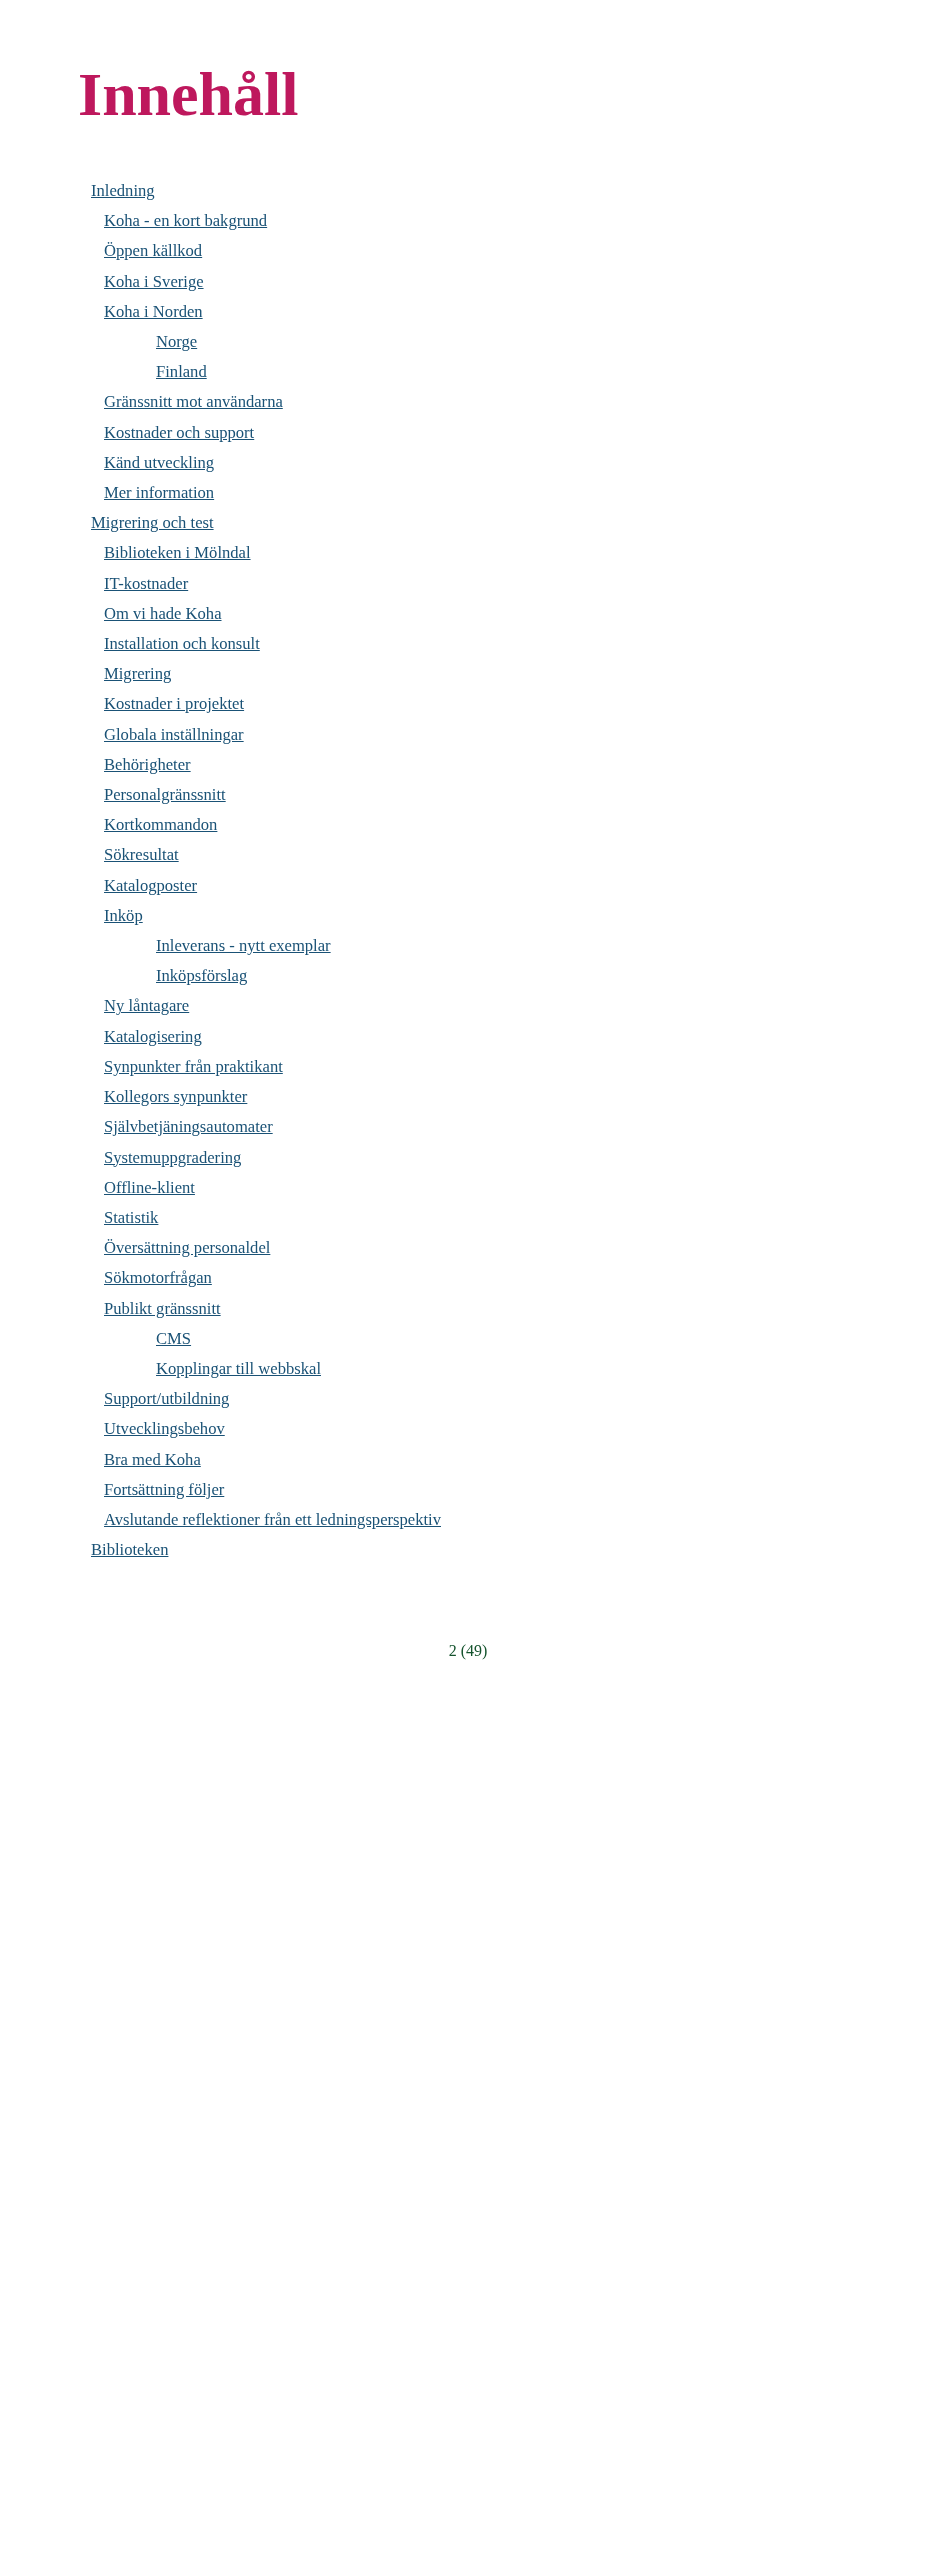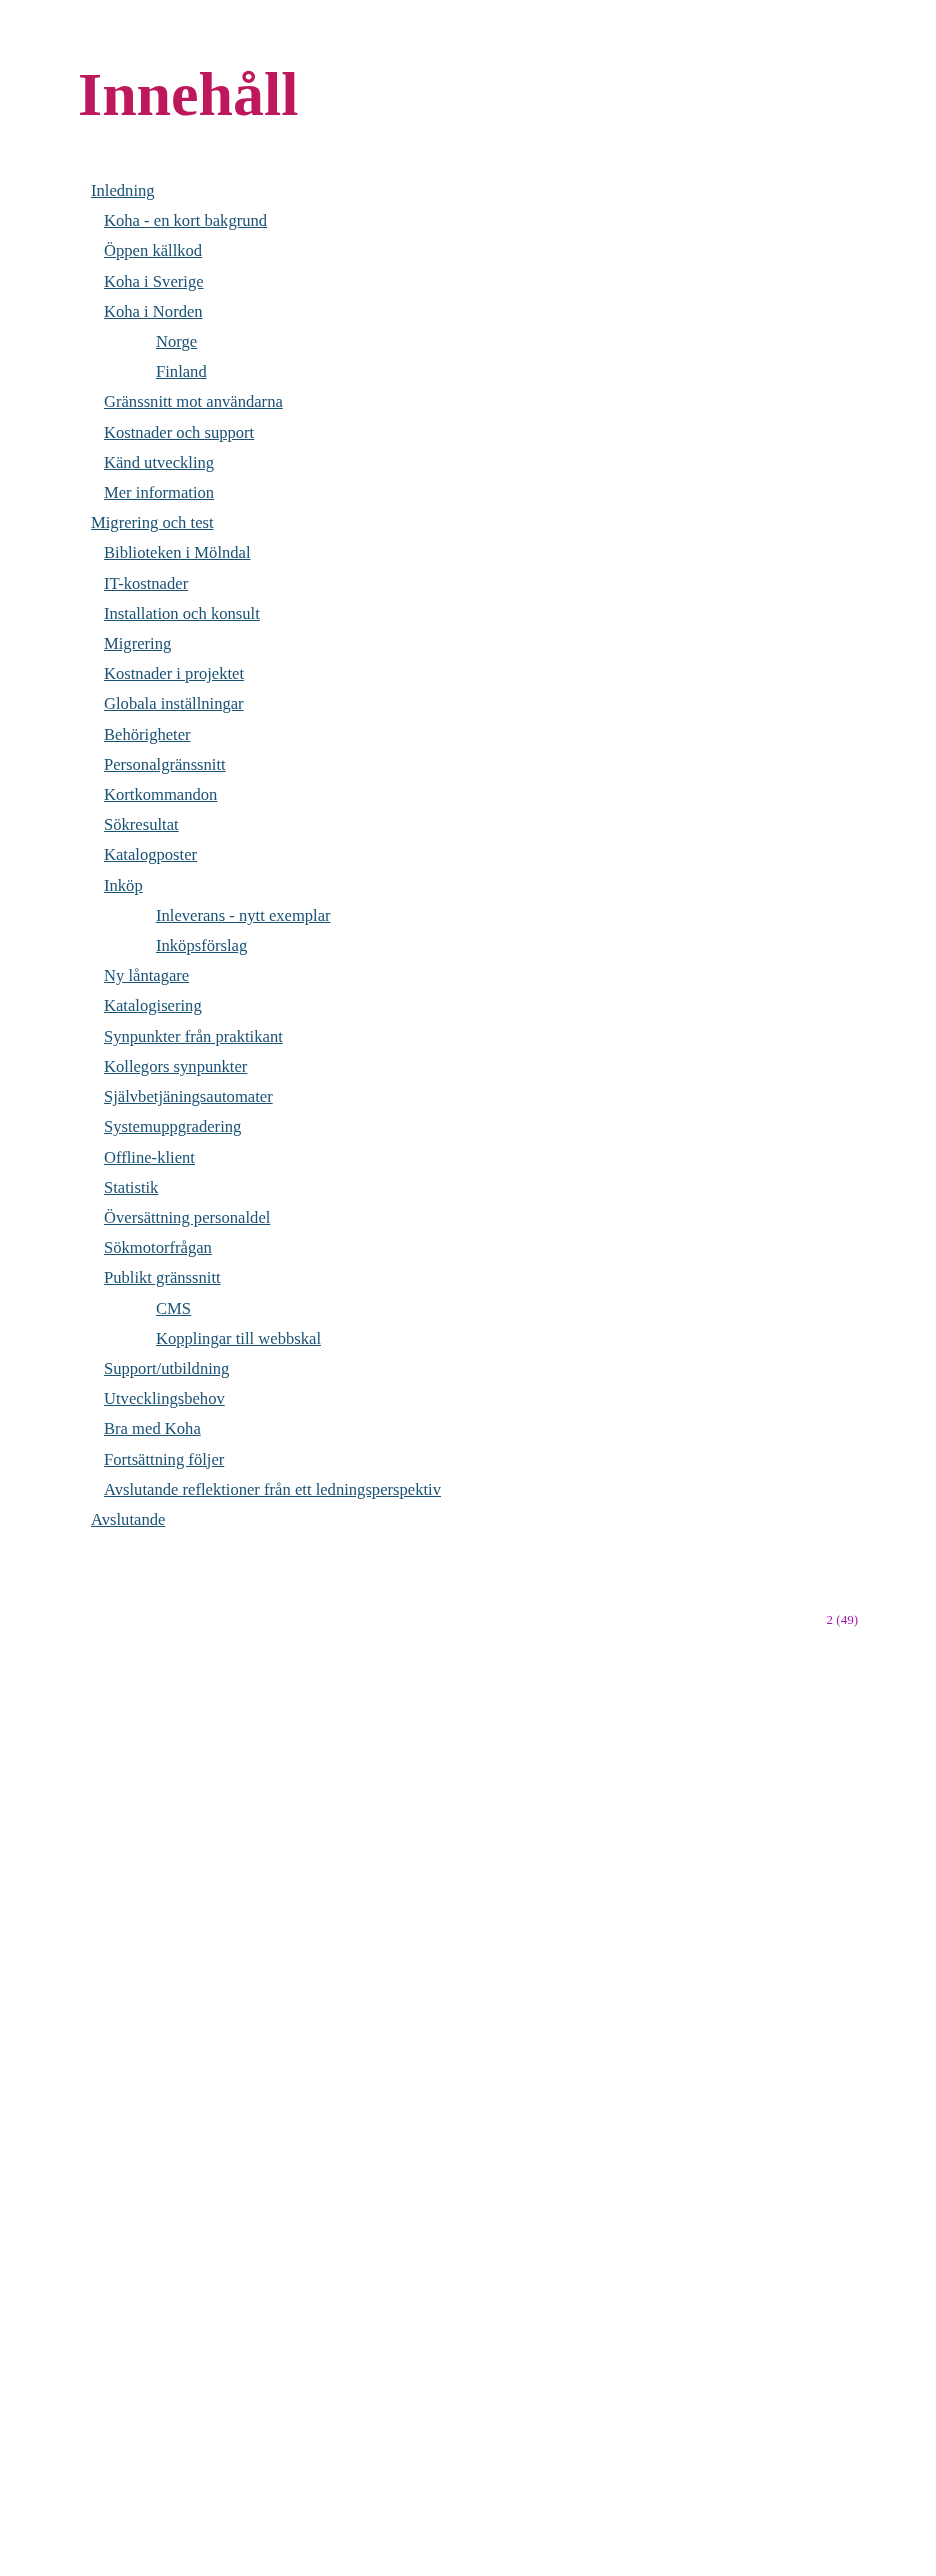--- a/index.html
+++ b/index.html
@@ -49,24 +49,24 @@
 
     .toc-item a {
       color: #1a5276;
       text-decoration: underline;
       cursor: pointer;
       font-family: Georgia, serif;
       font-size: 16.6px;
     }
 
     .footer-static {
-      text-align: right;
+      text-align: center;
       margin-top: 78px;
-      font-size: 13px;
-      color: #a21caf;
+      font-size: 16px;
+      color: #14532d;
       font-family: Georgia, serif;
     }
   </style>
 </head>
 <body>
 
 <h1 class="page-title">Innehåll</h1>
 
 <div class="toc-container">
 <div class="toc-item toc-level-0"><a href="#">Inledning</a></div>
@@ -76,20 +76,21 @@
     <div class="toc-item toc-level-1"><a href="#">Koha i Norden</a></div>
     <div class="toc-item toc-level-2"><a href="#">Norge</a></div>
     <div class="toc-item toc-level-2"><a href="#">Finland</a></div>
     <div class="toc-item toc-level-1"><a href="#">Gränssnitt mot användarna</a></div>
     <div class="toc-item toc-level-1"><a href="#">Kostnader och support</a></div>
     <div class="toc-item toc-level-1"><a href="#">Känd utveckling</a></div>
     <div class="toc-item toc-level-1"><a href="#">Mer information</a></div>
     <div class="toc-item toc-level-0"><a href="#">Migrering och test</a></div>
     <div class="toc-item toc-level-1"><a href="#">Biblioteken i Mölndal</a></div>
     <div class="toc-item toc-level-1"><a href="#">IT-kostnader</a></div>
+    <div class="toc-item toc-level-1"><a href="#">Om vi hade Koha</a></div>
     <div class="toc-item toc-level-1"><a href="#">Installation och konsult</a></div>
     <div class="toc-item toc-level-1"><a href="#">Migrering</a></div>
     <div class="toc-item toc-level-1"><a href="#">Kostnader i projektet</a></div>
     <div class="toc-item toc-level-1"><a href="#">Globala inställningar</a></div>
     <div class="toc-item toc-level-1"><a href="#">Behörigheter</a></div>
     <div class="toc-item toc-level-1"><a href="#">Personalgränssnitt</a></div>
     <div class="toc-item toc-level-1"><a href="#">Kortkommandon</a></div>
     <div class="toc-item toc-level-1"><a href="#">Sökresultat</a></div>
     <div class="toc-item toc-level-1"><a href="#">Katalogposter</a></div>
     <div class="toc-item toc-level-1"><a href="#">Inköp</a></div>
@@ -106,17 +107,17 @@
     <div class="toc-item toc-level-1"><a href="#">Översättning personaldel</a></div>
     <div class="toc-item toc-level-1"><a href="#">Sökmotorfrågan</a></div>
     <div class="toc-item toc-level-1"><a href="#">Publikt gränssnitt</a></div>
     <div class="toc-item toc-level-2"><a href="#">CMS</a></div>
     <div class="toc-item toc-level-2"><a href="#">Kopplingar till webbskal</a></div>
     <div class="toc-item toc-level-1"><a href="#">Support/utbildning</a></div>
     <div class="toc-item toc-level-1"><a href="#">Utvecklingsbehov</a></div>
     <div class="toc-item toc-level-1"><a href="#">Bra med Koha</a></div>
     <div class="toc-item toc-level-1"><a href="#">Fortsättning följer</a></div>
     <div class="toc-item toc-level-1"><a href="#">Avslutande reflektioner från ett ledningsperspektiv</a></div>
-    <div class="toc-item toc-level-0"><a href="#">Avslutande</a></div>
+    <div class="toc-item toc-level-0"><a href="#">Biblioteken</a></div>
   </div>
 
 <div class="footer-static">2 (49)</div>
 
 
 </body></html>

